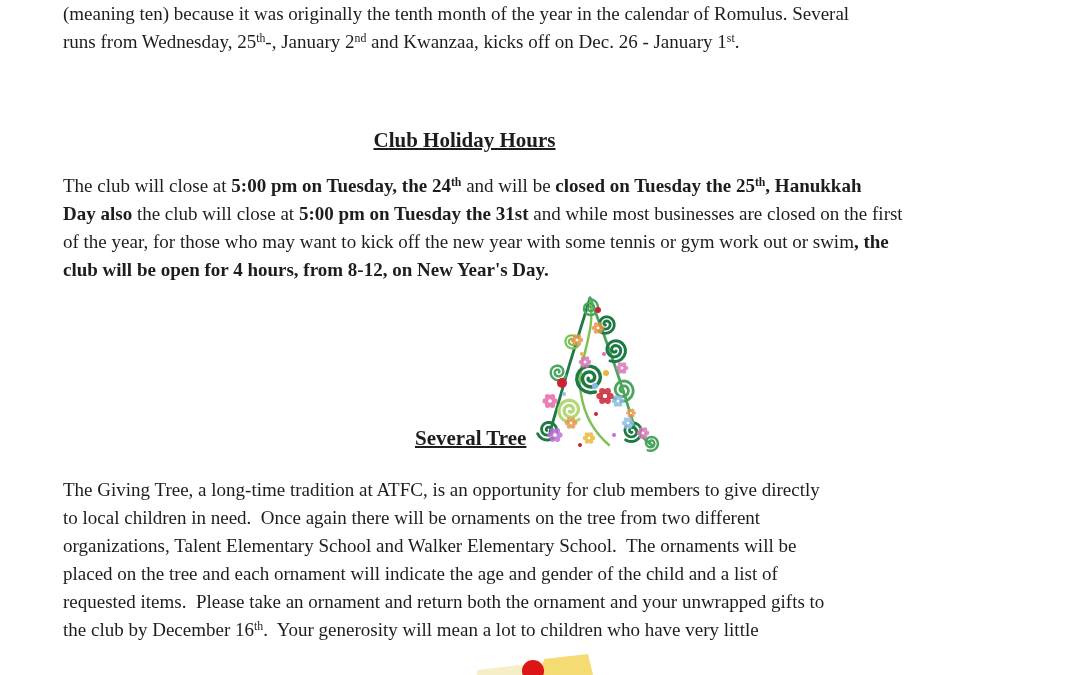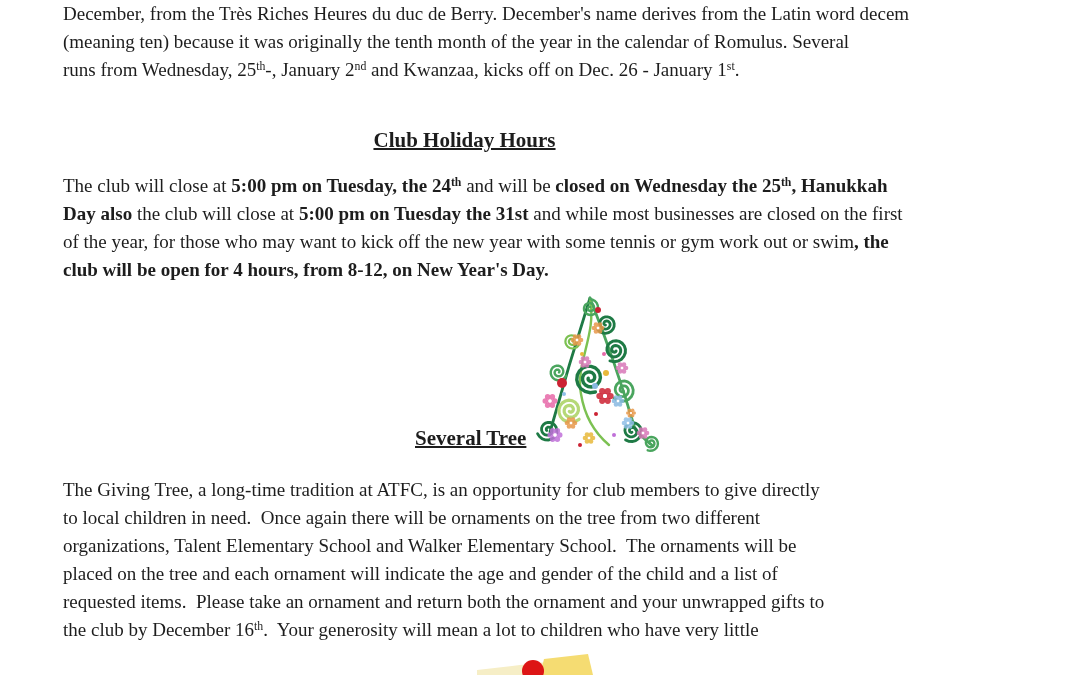--- a/index.html
+++ b/index.html
@@ -19,29 +19,28 @@
   #giving-tree-heading{top:426px;left:415px;}
   #tree-svg{position:absolute;left:534px;top:294px;}
   #bottom-art-svg{position:absolute;left:472px;top:651px;}
 </style>
 </head>
 <body>
 
 <div class="page">
 
   <div class="para" id="intro-paragraph" style="top:0px;">
-      <div class="line"><span>December, from the Très Riches Heures du duc de Berry. December's name derives from the Latin word decem</span></div>
       <div class="line"><span>(meaning ten) because it was originally the tenth month of the year in the calendar of Romulus. Several</span></div>
       <div class="line"><span>runs from Wednesday, 25</span><sup>th</sup><span>-, January 2</span><sup>nd</sup><span> and Kwanzaa, kicks off on Dec. 26 - January 1</span><sup>st</sup><span>.</span></div>
     </div>
 
   <div class="heading" id="holiday-hours-heading">Club Holiday Hours</div>
 
   <div class="para" id="holiday-hours-paragraph" style="top:172px;">
-      <div class="line"><span>The club will close at </span><span class="b">5:00 pm on Tuesday, the 24</span><sup class="b">th</sup><span> and will be </span><span class="b">closed on Wednesday the 25</span><sup class="b">th</sup><span class="b">, Hanukkah</span></div>
+      <div class="line"><span>The club will close at </span><span class="b">5:00 pm on Tuesday, the 24</span><sup class="b">th</sup><span> and will be </span><span class="b">closed on Tuesday the 25</span><sup class="b">th</sup><span class="b">, Hanukkah</span></div>
       <div class="line"><span class="b">Day also</span><span> the club will close at </span><span class="b">5:00 pm on Tuesday the 31st</span><span> and while most businesses are closed on the first</span></div>
       <div class="line"><span>of the year, for those who may want to kick off the new year with some tennis or gym work out or swim</span><span class="b">, the</span></div>
       <div class="line"><span class="b">club will be open for 4 hours, from 8-12, on New Year's Day.</span></div>
     </div>
 
   <svg id="tree-svg" width="132" height="162" viewBox="0 0 132 162">
       <path d="M56,4 Q35,70 16,138" fill="none" stroke="#1e7a45" stroke-width="2.8" stroke-linecap="round"></path>
       <path d="M56,4 Q82,70 101,135 Q111,146 119,152" fill="none" stroke="#4aa55e" stroke-width="2.8" stroke-linecap="round"></path>
       <path d="M56,6 C63,40 41,70 47,100 C51,125 62,140 75,151" fill="none" stroke="#7cc152" stroke-width="2.4" stroke-linecap="round"></path>
       <path d="M55.7,5.0L58.5,5.6L60.9,6.9L62.7,8.9L63.7,11.2L64.0,13.8L63.5,16.2L62.3,18.3L60.5,19.9L58.4,20.8L56.2,21.0L54.1,20.5L52.3,19.5L50.9,17.9L50.1,16.1L50.0,14.2L50.4,12.4L51.3,10.8L52.7,9.7L54.2,9.1L55.9,9.0L57.4,9.4L58.6,10.2L59.5,11.3L60.0,12.6L60.0,13.9L59.7,15.1L59.0,16.1L58.1,16.7L57.1,17.1L56.1,17.1L55.2,16.7L54.5,16.2L54.0,15.5L53.9,14.8L53.9,14.1L54.2,13.5L54.6,13.1L55.1,12.8L55.6,12.8L56.0,12.9" fill="none" stroke="#4aa55e" stroke-width="2.4" stroke-linecap="round"></path>

